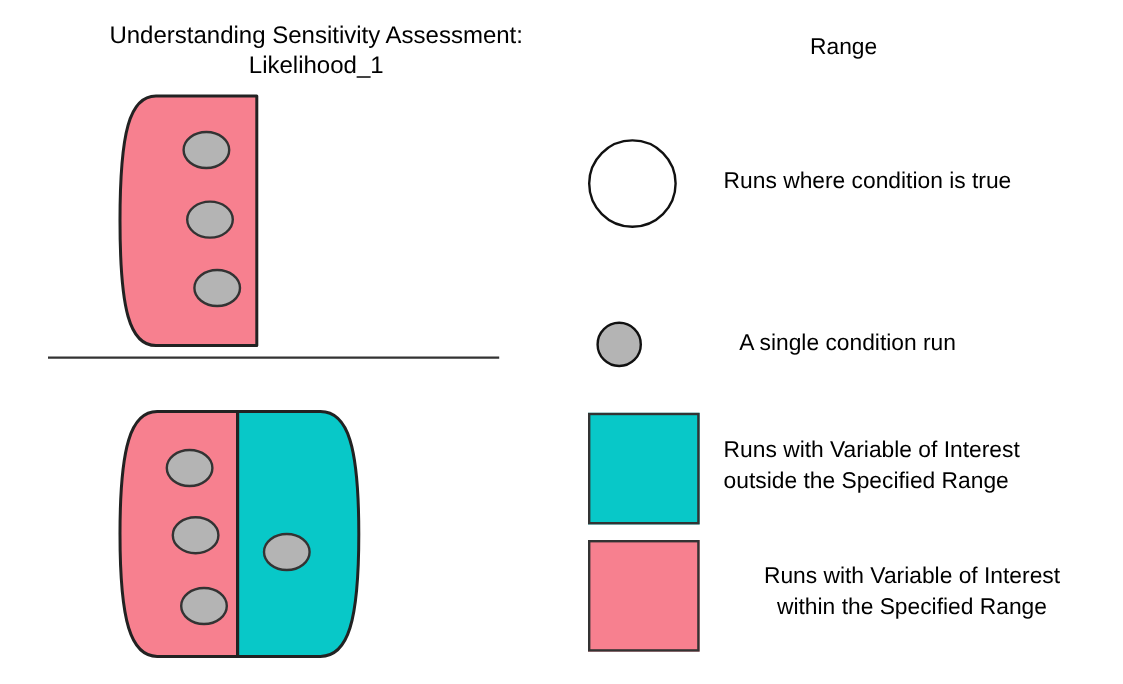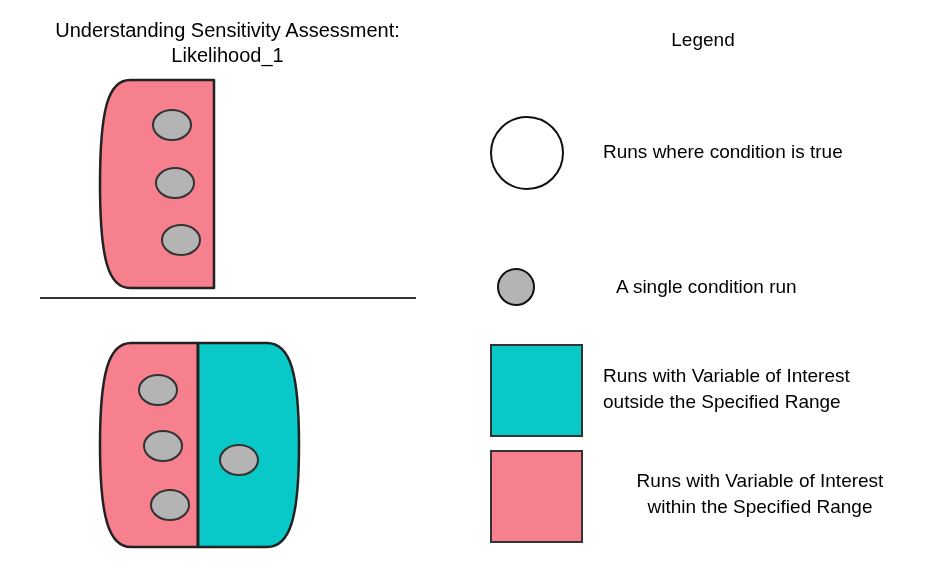--- a/index.html
+++ b/index.html
@@ -28,20 +28,21 @@
   #diagram-title {
     position: absolute;
     left: 0;
     top: 18px;
     width: 455px;
     text-align: center;
     font-size: 20px;
     line-height: 25px;
     white-space: pre-line;
     color: #000;
+    padding-left: 36px;
   }
   #diagram-svg {
     position: absolute;
     left: 0;
     top: 0;
   }
 
   
   #legend-panel {
     position: absolute;
@@ -141,21 +142,21 @@
 
     <ellipse cx="158" cy="390" rx="19" ry="15" fill="#b4b4b4" stroke="#333333" stroke-width="2"></ellipse>
     <ellipse cx="163" cy="446" rx="19" ry="15" fill="#b4b4b4" stroke="#333333" stroke-width="2"></ellipse>
     <ellipse cx="170" cy="505" rx="19" ry="15" fill="#b4b4b4" stroke="#333333" stroke-width="2"></ellipse>
     <ellipse cx="239" cy="460" rx="19" ry="15" fill="#b4b4b4" stroke="#333333" stroke-width="2"></ellipse>
   </svg>
 </div>
 
 <div id="legend-panel">
 
-  <div id="legend-title">Legend</div>
+  <div id="legend-title">Range</div>
 
   <div class="legend-row" id="legend-row-true">
     <div class="legend-swatch" id="swatch-circle-true"></div>
     <div class="legend-label" id="label-true">Runs where condition is true</div>
   </div>
 
   <div class="legend-row" id="legend-row-run">
     <div class="legend-swatch" id="swatch-circle-run"></div>
     <div class="legend-label" id="label-run">A single condition run</div>
   </div>

